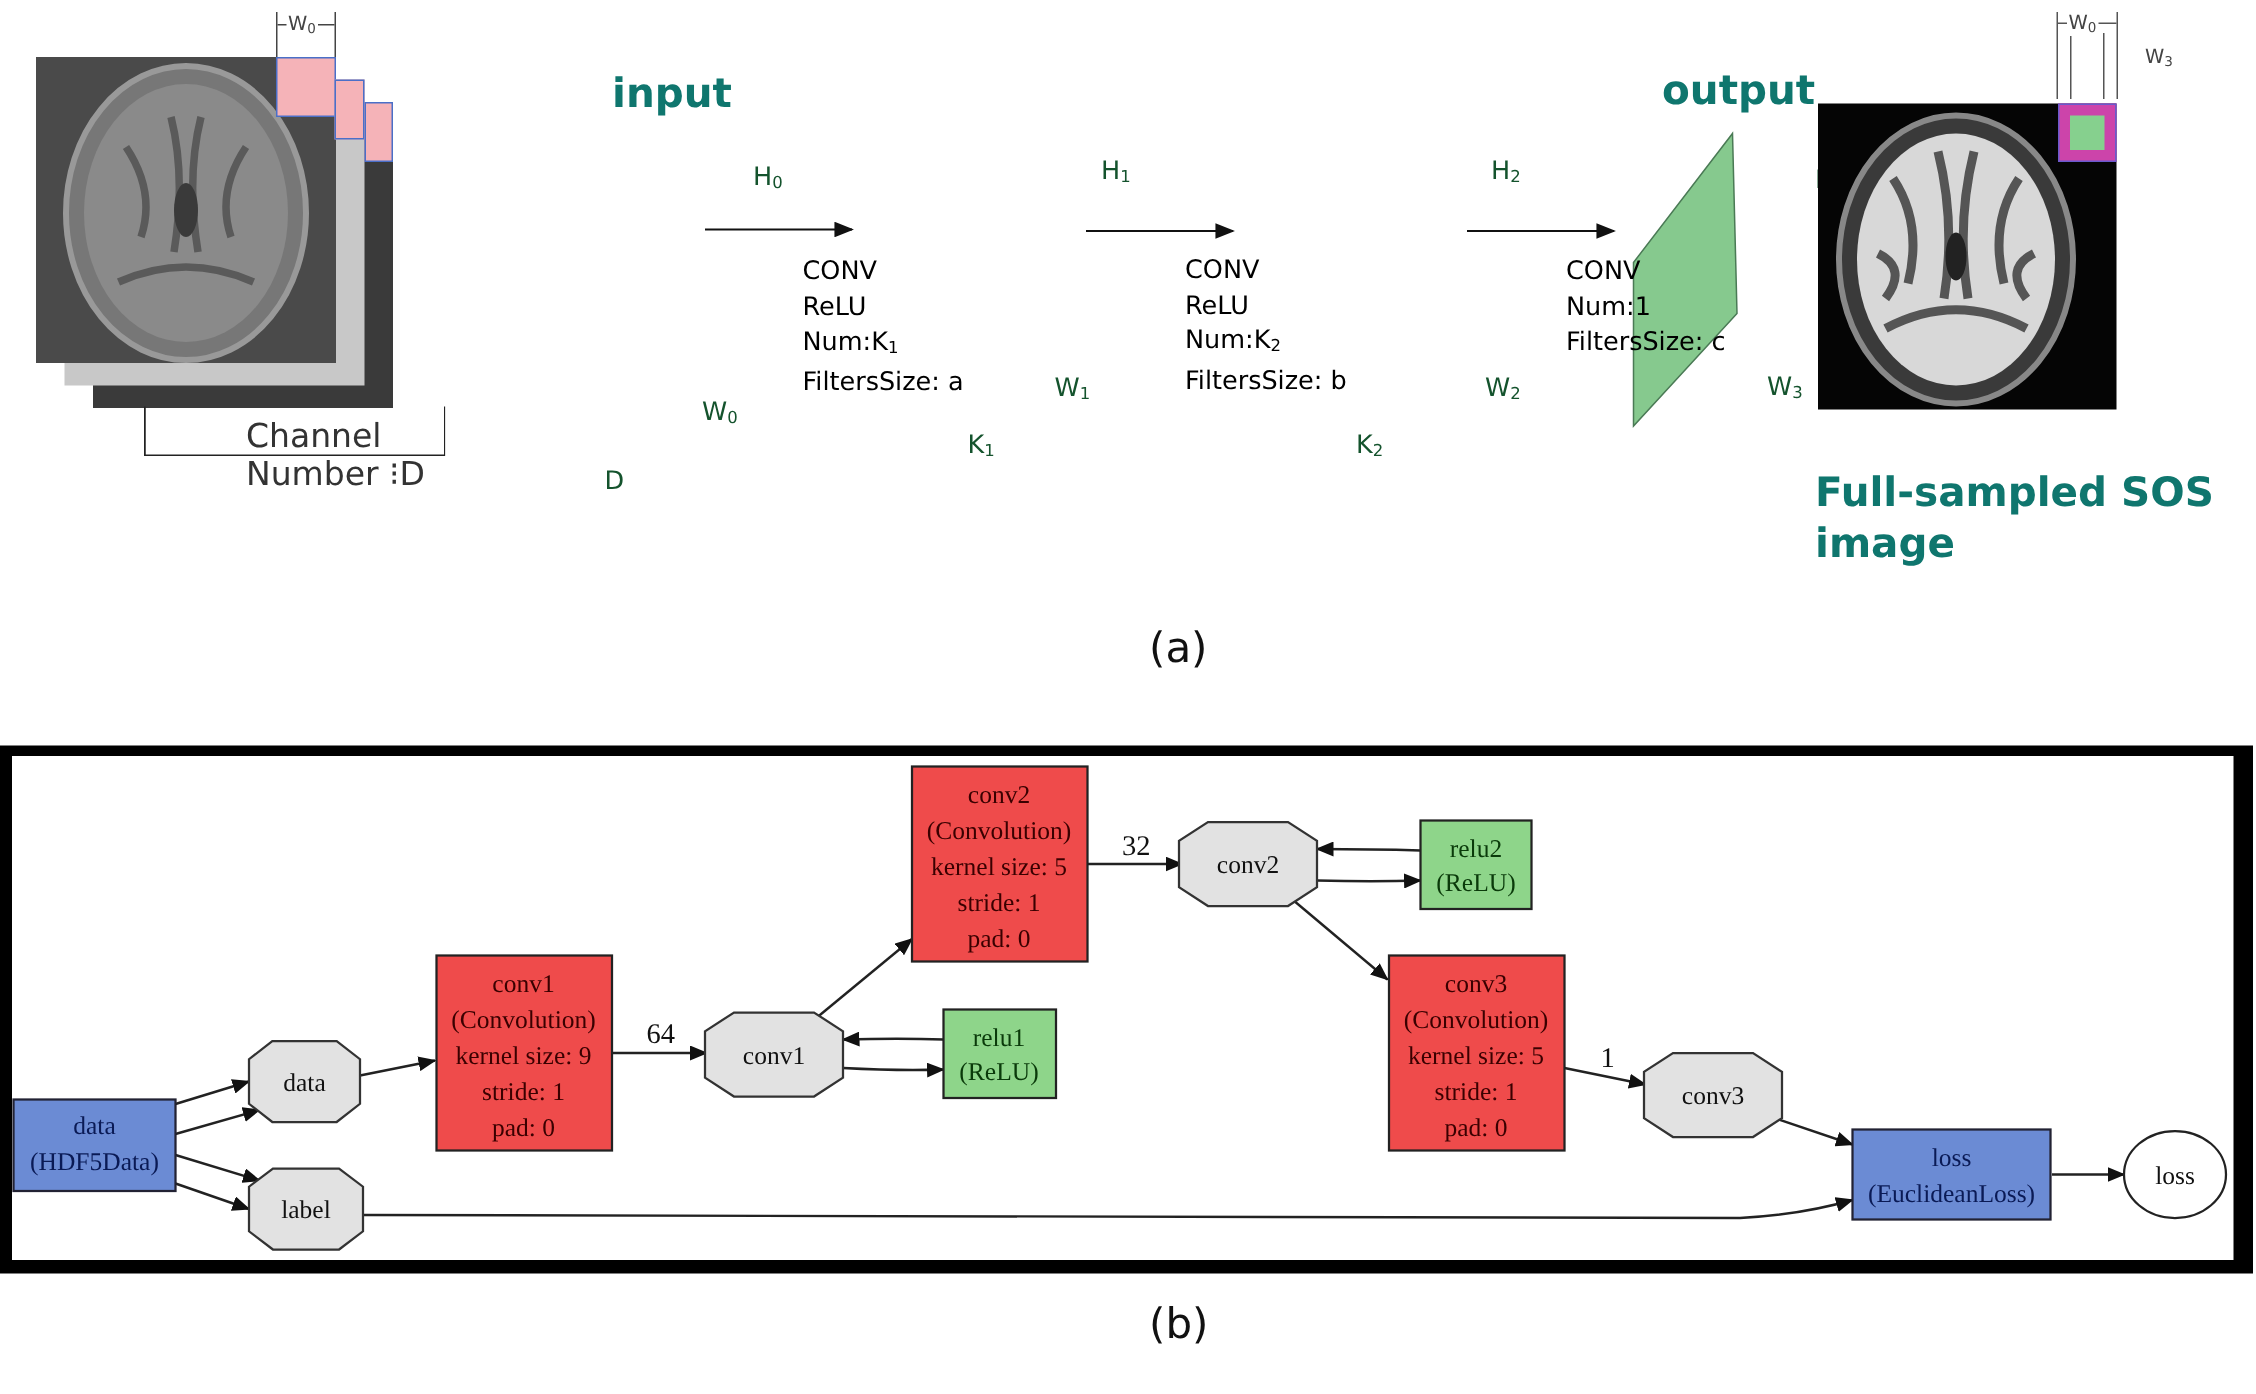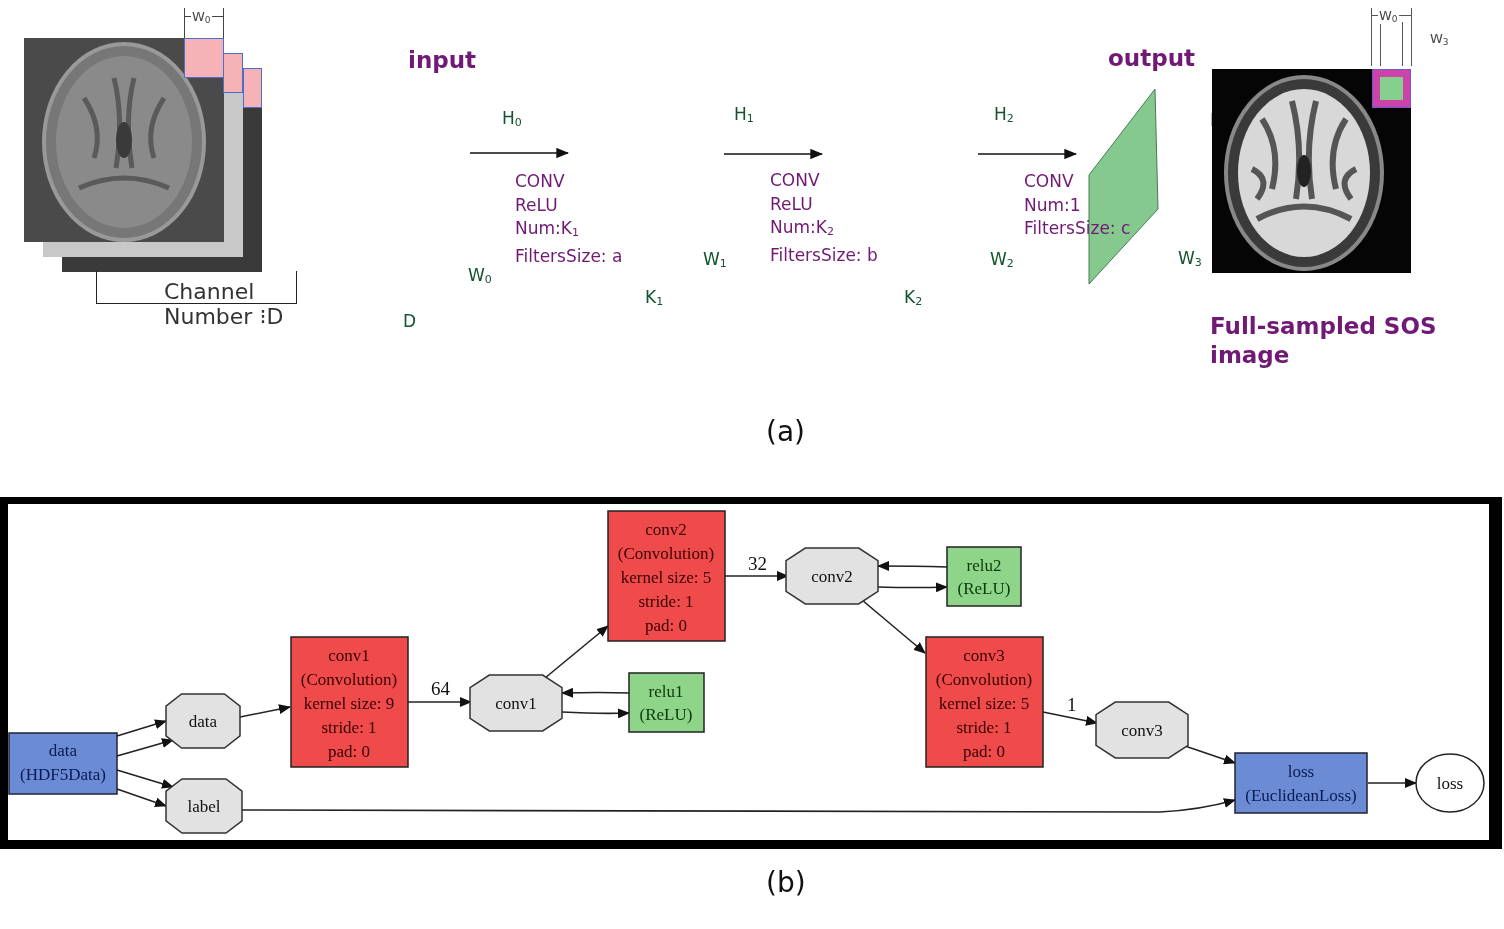--- a/index.html
+++ b/index.html
@@ -1,22 +1,22 @@
 <!DOCTYPE html>
 <html><head>
 <meta charset="utf-8">
 <style>
   html,body{margin:0;padding:0;background:#ffffff;}
   body{width:1504px;height:929px;position:relative;overflow:hidden;font-family:"Liberation Sans",sans-serif;}
   .abs{position:absolute;}
   .sans{font-family:"DejaVu Sans","Liberation Sans",sans-serif;padding-left:48px;}
   .lbl{font-size:17px;color:#14532d;line-height:1;}
   .sub{font-size:11px;vertical-align:-2px;}
-  .bold-cap{font-weight:bold;font-size:23px;color:#701a75;line-height:1.25;}
-  .conv-text{font-size:17px;color:#701a75;line-height:23.5px;}
+  .bold-cap{font-weight:bold;font-size:27px;color:#0f766e;line-height:1.25;}
+  .conv-text{font-size:17px;color:#000000;line-height:23.5px;margin-left:20px;}
   .panel-cap{font-size:28px;color:#111;}
   svg text{font-family:"Liberation Serif","DejaVu Serif",serif;}
 </style>
 </head>
 <body>
 
 <div>
 
   <div class="abs" style="left:0;top:0;width:320px;height:300px;">
     <div class="abs" style="left:62px;top:68px;width:200px;height:204px;background:#3a3a3a;"></div>

